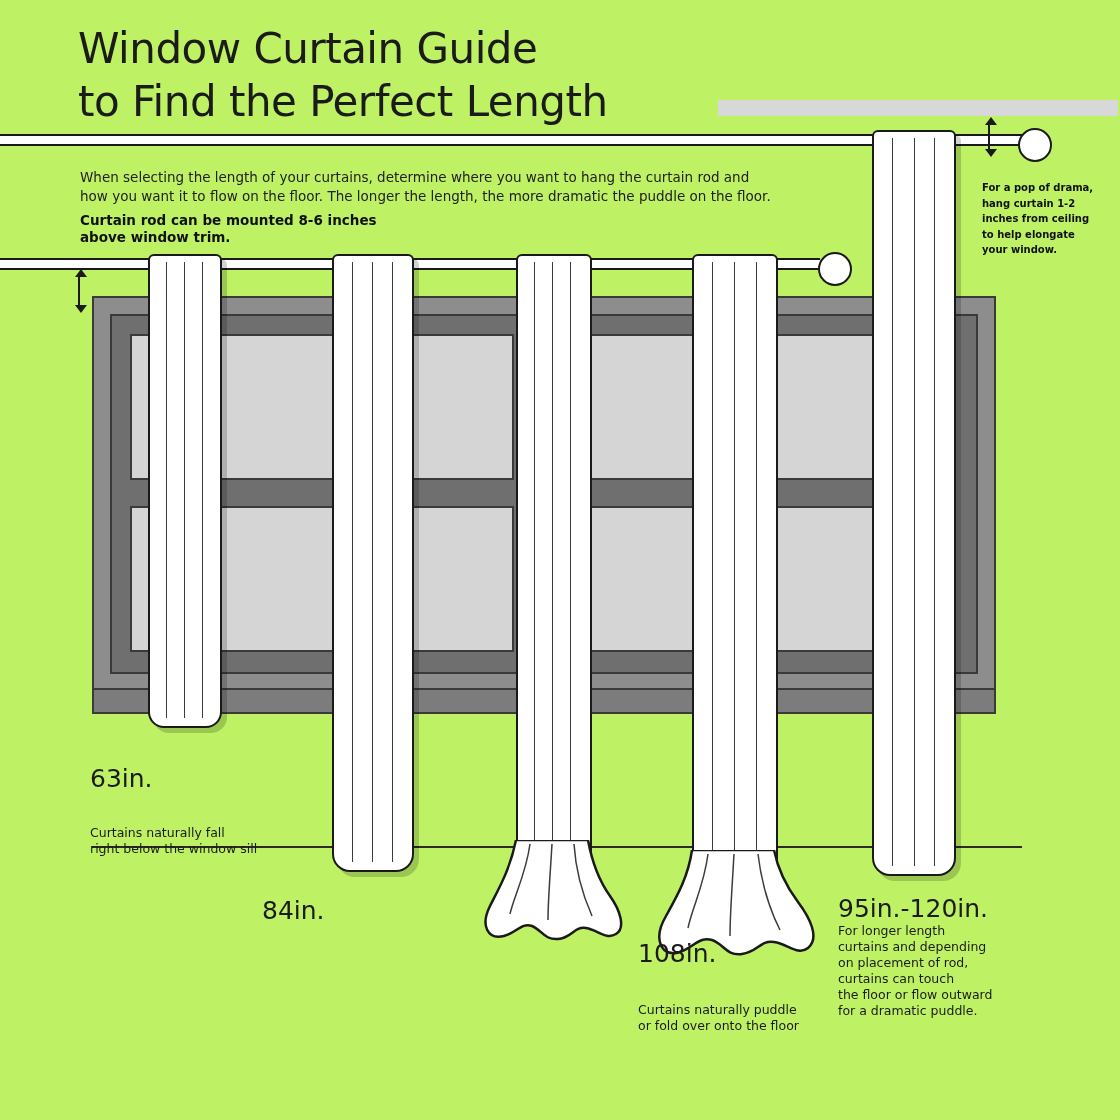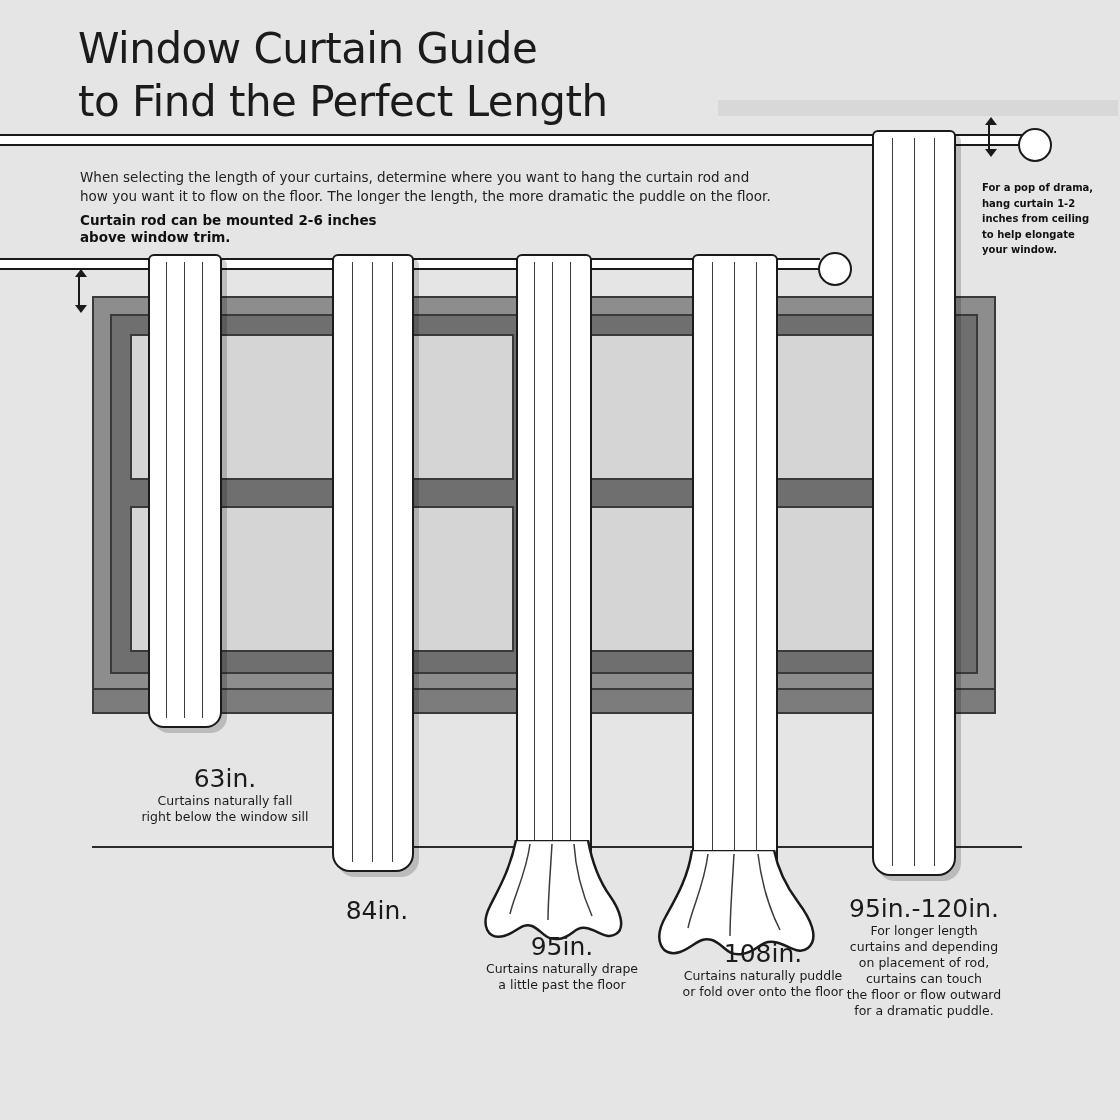--- a/index.html
+++ b/index.html
@@ -4,21 +4,21 @@
 <style>
   html, body {
     margin: 0;
     padding: 0;
     background: #ffffff;
   }
   #page {
     position: relative;
     width: 1120px;
     height: 1120px;
-    background: #e5e5e5;
+    background: #bef264;
     font-family: "DejaVu Sans", sans-serif;
     color: #1a1a1a;
     overflow: hidden;
   }
 
   
   .title {
     position: absolute;
     left: 78px;
     top: 22px;
@@ -170,21 +170,21 @@
   .arrow::before {
     top: -7px;
     border-bottom: 8px solid #1a1a1a;
   }
   .arrow::after {
     bottom: -7px;
     border-top: 8px solid #1a1a1a;
   }
 
   
-  .callout { position: absolute; text-align: center; }
+  .callout { position: absolute; text-align: left; }
   .callout .size {
     font-size: 25px;
     line-height: 29px;
     color: #1b1b1b;
   }
   .callout .desc {
     font-size: 12.5px;
     line-height: 16px;
     color: #1b1b1b;
   }
@@ -223,21 +223,21 @@
       <div class="pane" style="left:18px; top:190px; width:380px; height:142px;"></div>
       <div class="pane" style="left:428px; top:190px; width:380px; height:142px;"></div>
     </div>
   </div>
   <div class="window-sill"></div>
 
   <div class="floor-line"></div>
 
   <div class="intro">When selecting the length of your curtains, determine where you want to hang the curtain rod and how you want it to flow on the floor. The longer the length, the more dramatic the puddle on the floor.</div>
   <div class="rod-note">Curtain rod can be mounted
-2-6 inches above window trim.</div>
+8-6 inches above window trim.</div>
   <div class="ceiling-note">For a pop of drama, hang curtain 1-2 inches from ceiling to help elongate your window.</div>
 
   <div class="arrow" style="left:78px; top:276px; height:30px;"></div>
   <div class="arrow" style="left:988px; top:124px; height:26px;"></div>
 
   <div class="panel" style="left:148px; top:254px; width:70px; height:470px; border-radius:6px 6px 16px 16px;">
     <div class="fold" style="left:16px;"></div>
     <div class="fold" style="left:34px;"></div>
     <div class="fold" style="left:52px;"></div>
   </div>
@@ -273,37 +273,32 @@
   </svg>
 
   <div class="panel" style="left:872px; top:130px; width:80px; height:742px; border-radius:6px 6px 18px 18px;">
     <div class="fold" style="left:18px;"></div>
     <div class="fold" style="left:40px;"></div>
     <div class="fold" style="left:60px;"></div>
   </div>
 
   <div class="callout" style="left:90px; top:764px; width:270px;">
     <div class="size">63in.</div>
-    <div class="desc" style="white-space:pre-line;">Curtains naturally fall
+    <div class="desc" style="white-space:pre-line;margin-top:32px;">Curtains naturally fall
 right below the window sill</div>
   </div>
 
   <div class="callout" style="left:262px; top:896px; width:230px;">
     <div class="size">84in.</div>
   </div>
 
-  <div class="callout" style="left:452px; top:932px; width:220px;">
-    <div class="size">95in.</div>
-    <div class="desc" style="white-space:pre-line;">Curtains naturally drape
-a little past the floor</div>
-  </div>
 
   <div class="callout" style="left:638px; top:939px; width:250px;">
     <div class="size">108in.</div>
-    <div class="desc" style="white-space:pre-line;">Curtains naturally puddle
+    <div class="desc" style="white-space:pre-line;margin-top:34px;">Curtains naturally puddle
 or fold over onto the floor</div>
   </div>
 
   <div class="callout" style="left:838px; top:894px; width:172px;">
     <div class="size">95in.-120in.</div>
     <div class="desc" style="white-space:pre-line;">For longer length
 curtains and depending
 on placement of rod,
 curtains can touch
 the floor or flow outward

